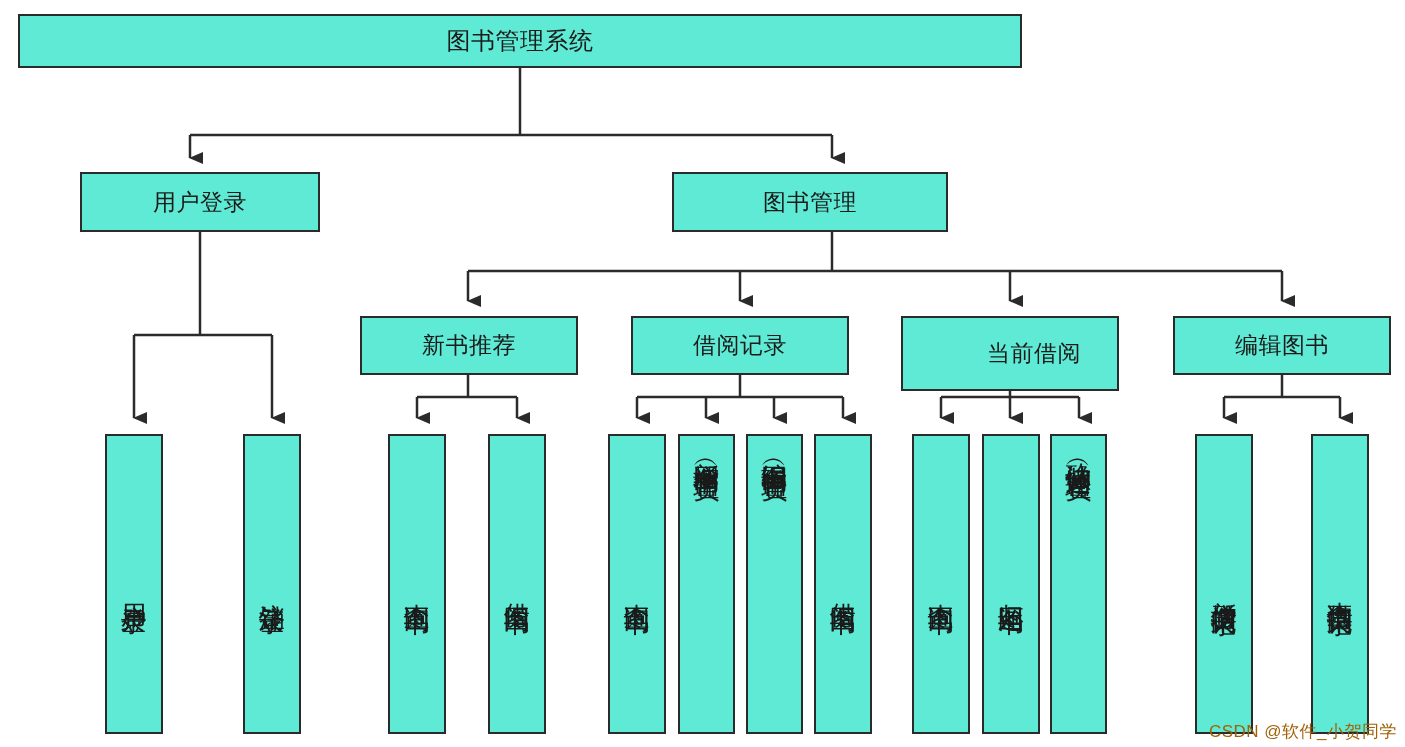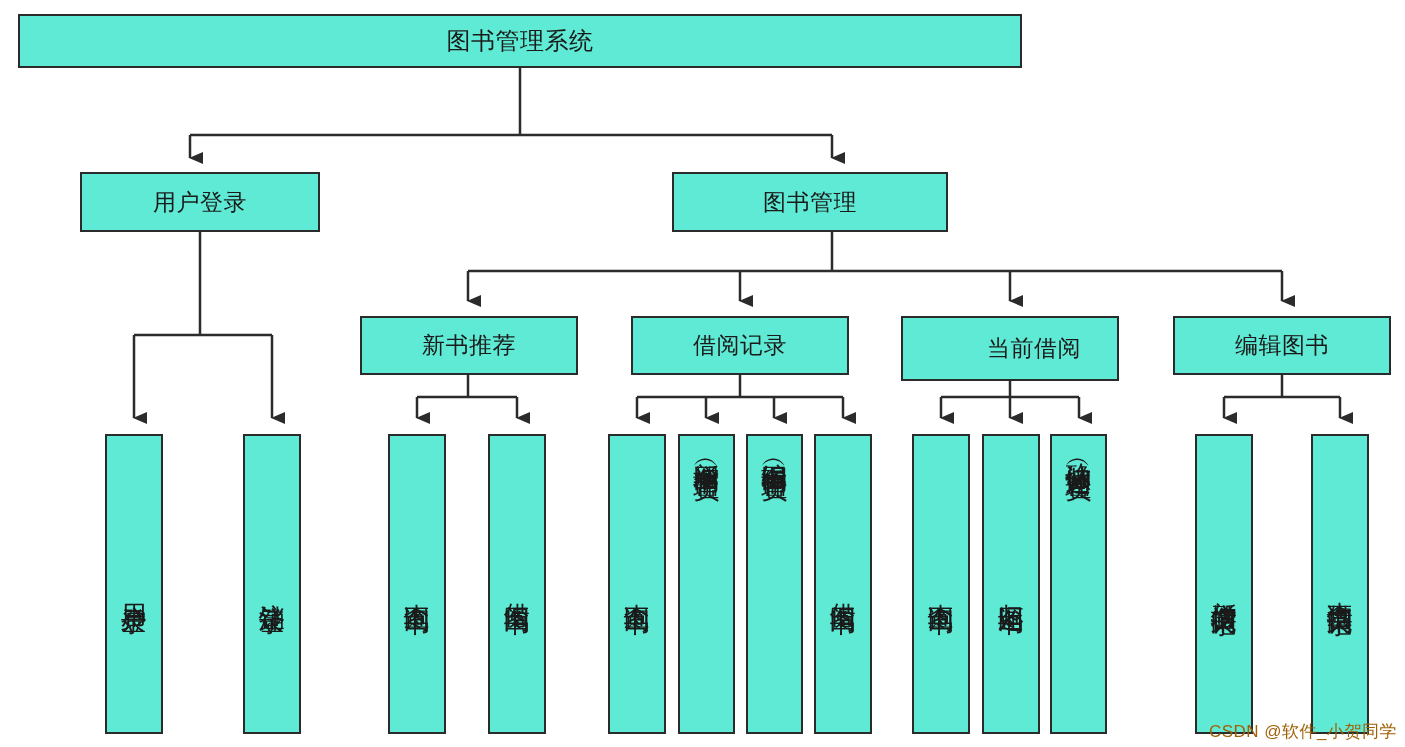--- a/index.html
+++ b/index.html
@@ -138,21 +138,21 @@
   <div class="node" style="left:672px; top:172px; width:276px; height:60px;">
     <span class="node-label">图书管理</span>
   </div>
 
   <div class="node" style="left:360px; top:316px; width:218px; height:59px;">
     <span class="node-label">新书推荐</span>
   </div>
   <div class="node" style="left:631px; top:316px; width:218px; height:59px;">
     <span class="node-label">借阅记录</span>
   </div>
-  <div class="node" style="left:901px; top:316px; width:218px; height:65px;padding-left:48px;">
+  <div class="node" style="left:901px; top:316px; width:218px; height:75px;padding-left:48px;">
     <span class="node-label">当前借阅</span>
   </div>
   <div class="node" style="left:1173px; top:316px; width:218px; height:59px;">
     <span class="node-label">编辑图书</span>
   </div>
 
   <div class="node vertical centered" style="left:105px; top:434px; width:58px; height:300px;">
     <span class="node-label">用户登录</span>
   </div>
   <div class="node vertical centered" style="left:243px; top:434px; width:58px; height:300px;">

